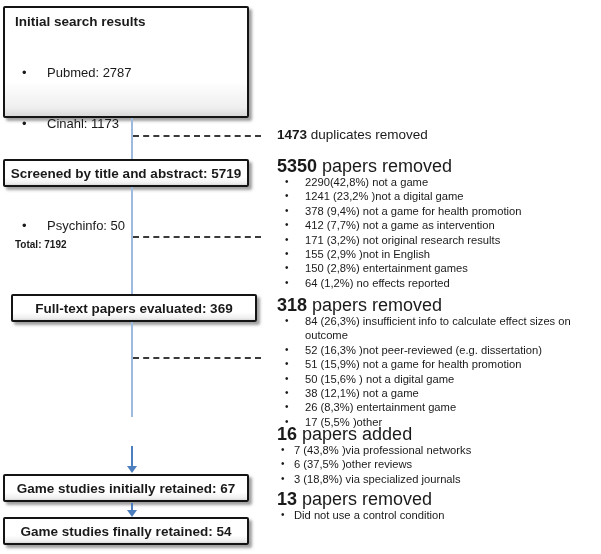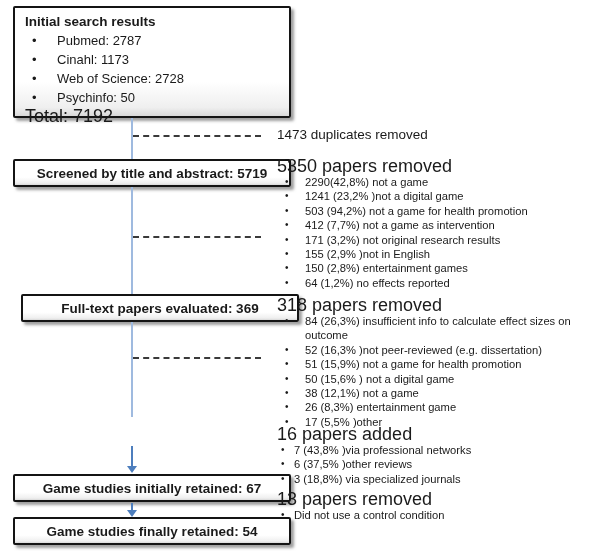--- a/index.html
+++ b/index.html
@@ -2,31 +2,31 @@
 <html><head>
 <meta charset="utf-8">
 <style>
   html,body{margin:0;padding:0;background:#fff;}
   .canvas{
     position:relative;width:601px;height:554px;background:#ffffff;overflow:hidden;
     font-family:"Liberation Sans","DejaVu Sans",sans-serif;color:#1a1a1a;
   }
   
   .box{
-    position:absolute;left:13px;width:278px;box-sizing:border-box;
+    position:absolute;left:3px;width:246px;box-sizing:border-box;
     border:2px solid #141414;border-radius:2px;
     background:linear-gradient(180deg,#ffffff 68%,#efefef 92%,#d9d9d9 100%);
     box-shadow:3px 3px 3px rgba(80,80,80,0.55);
   }
   .box.simple{display:flex;align-items:center;justify-content:center;
     font-weight:bold;font-size:13.5px;letter-spacing:0;}
   .box-initial{top:6px;height:112px;padding:4px 10px 0 10px;font-size:13px;}
   .box-initial .title{font-weight:bold;font-size:13.5px;line-height:19px;}
-  .box-initial .total{font-weight:normal;font-size:18px;line-height:19px;}
-  .src-item{position:relative;padding-left:32px;line-height:19px;font-size:13px;}
+  .box-initial .total{font-weight:bold;font-size:10px;line-height:19px;}
+  .src-item{position:relative;padding-left:32px;line-height:19px;font-size:13px;margin-top:32px;}
   .src-item::before{content:"•";position:absolute;left:7px;top:0;}
   .box-screened{top:159px;height:28px;}
   .box-fulltext{top:294px;height:28px;margin-left:8px;}
   .box-afterreview{top:417px;height:28px;}
   .box-initret{top:474px;height:28px;}
   .box-finret{top:517px;height:28px;}
   
   .vline{position:absolute;left:131px;width:2px;background:#9FBADF;}
   .v1{top:118px;height:41px;}
   .v2{top:187px;height:107px;}
@@ -42,21 +42,21 @@
   .d2{top:236px;}
   .d3{top:357px;}
   
   .ann{position:absolute;left:277px;width:318px;}
   .ann-duplicates{top:127px;font-size:13.5px;}
   .ann-removed1{top:158px;}
   .ann-removed2{top:297px;}
   .ann-added{top:426px;}
   .ann-removed3{top:491px;}
   .hdr{font-size:18px;line-height:17px;}
-  .num{font-weight:normal;}
+  .num{font-weight:bold;}
   .itemsA .item, .itemsB .item{position:relative;font-size:11.2px;line-height:14.4px;}
   .itemsA .item{padding-left:28px;}
   .itemsA .item::before{content:"•";position:absolute;left:8px;top:0;font-size:10px;}
   .itemsB .item{padding-left:17px;}
   .itemsB .item::before{content:"•";position:absolute;left:4px;top:0;font-size:10px;}
 </style>
 </head>
 <body>
 
 <div class="canvas">
@@ -106,21 +106,21 @@
   </div>
 
   <div class="ann ann-removed1">
     <div class="hdr">
       <span class="num">5350</span>
       <span>papers removed</span>
     </div>
     <div class="itemsA">
       <div class="item">2290(42,8%) not a game</div>
       <div class="item">1241 (23,2% )not a digital game</div>
-      <div class="item">503 (94,2%) not a game for health promotion</div>
+      <div class="item">378 (9,4%) not a game for health promotion</div>
       <div class="item">412 (7,7%) not a game as intervention</div>
       <div class="item">171 (3,2%) not original research results</div>
       <div class="item">155 (2,9% )not in English</div>
       <div class="item">150 (2,8%) entertainment games</div>
       <div class="item">64 (1,2%) no effects reported</div>
     </div>
   </div>
 
   <div class="ann ann-removed2">
     <div class="hdr">

